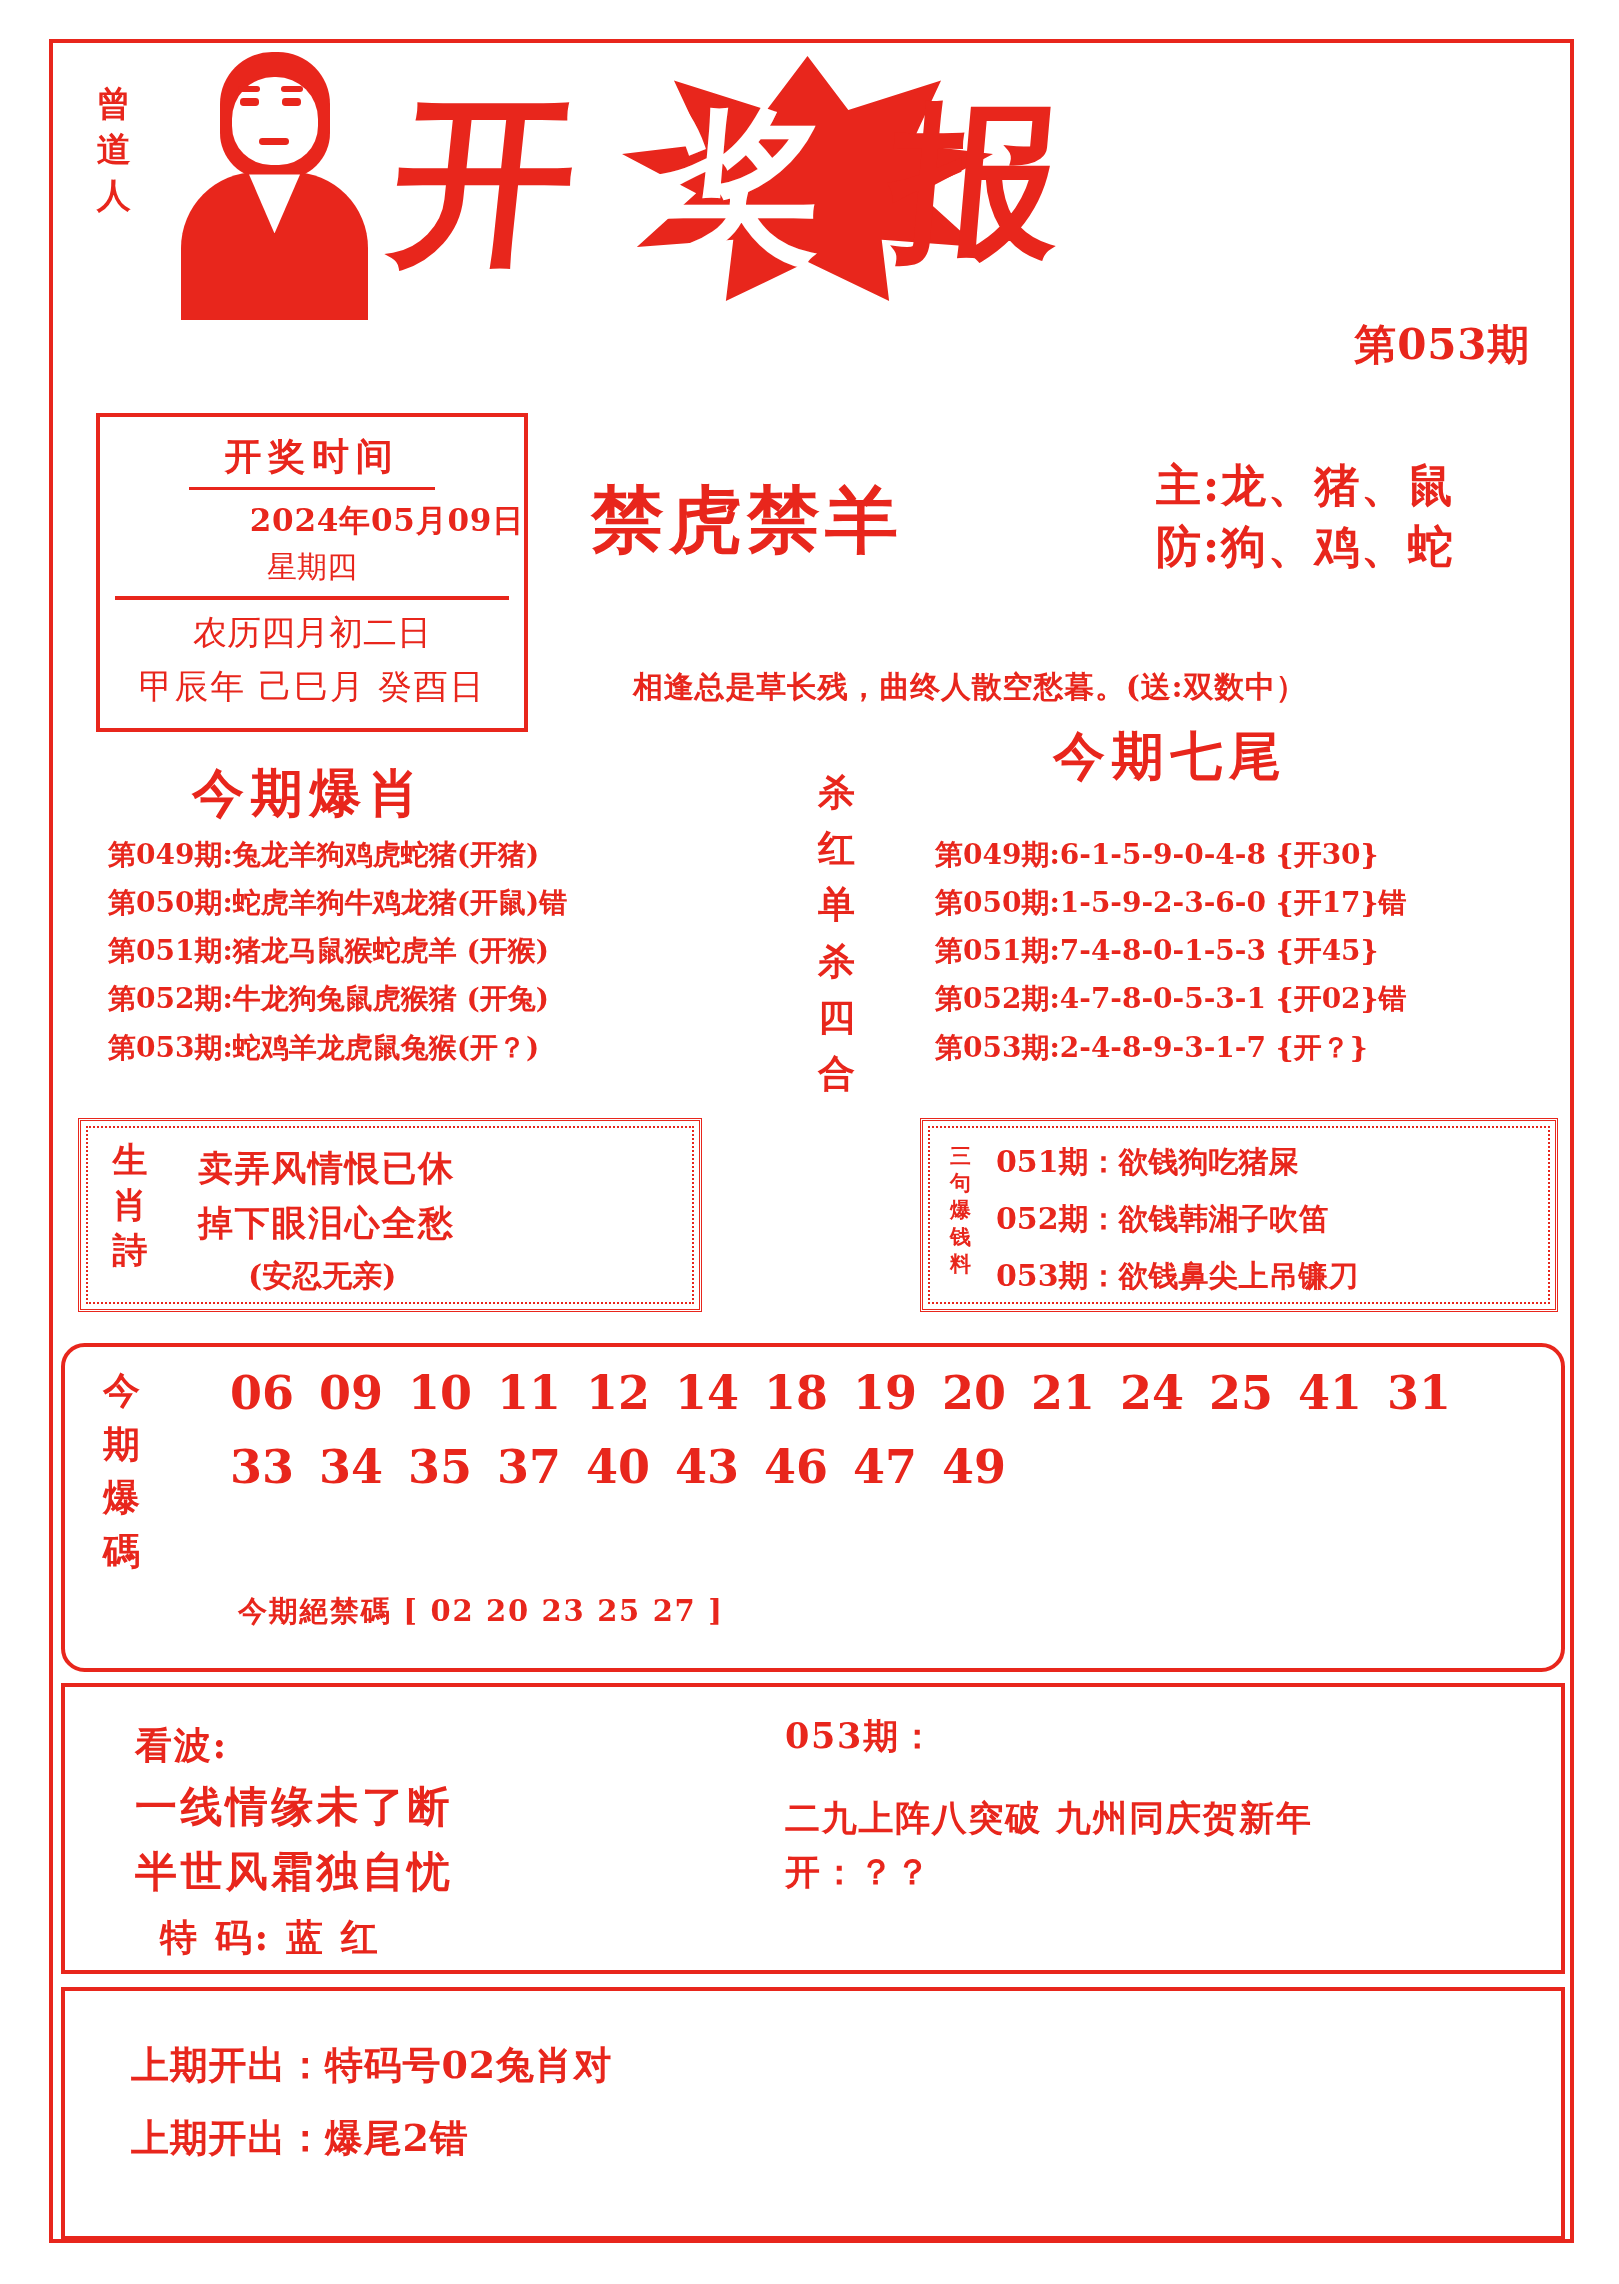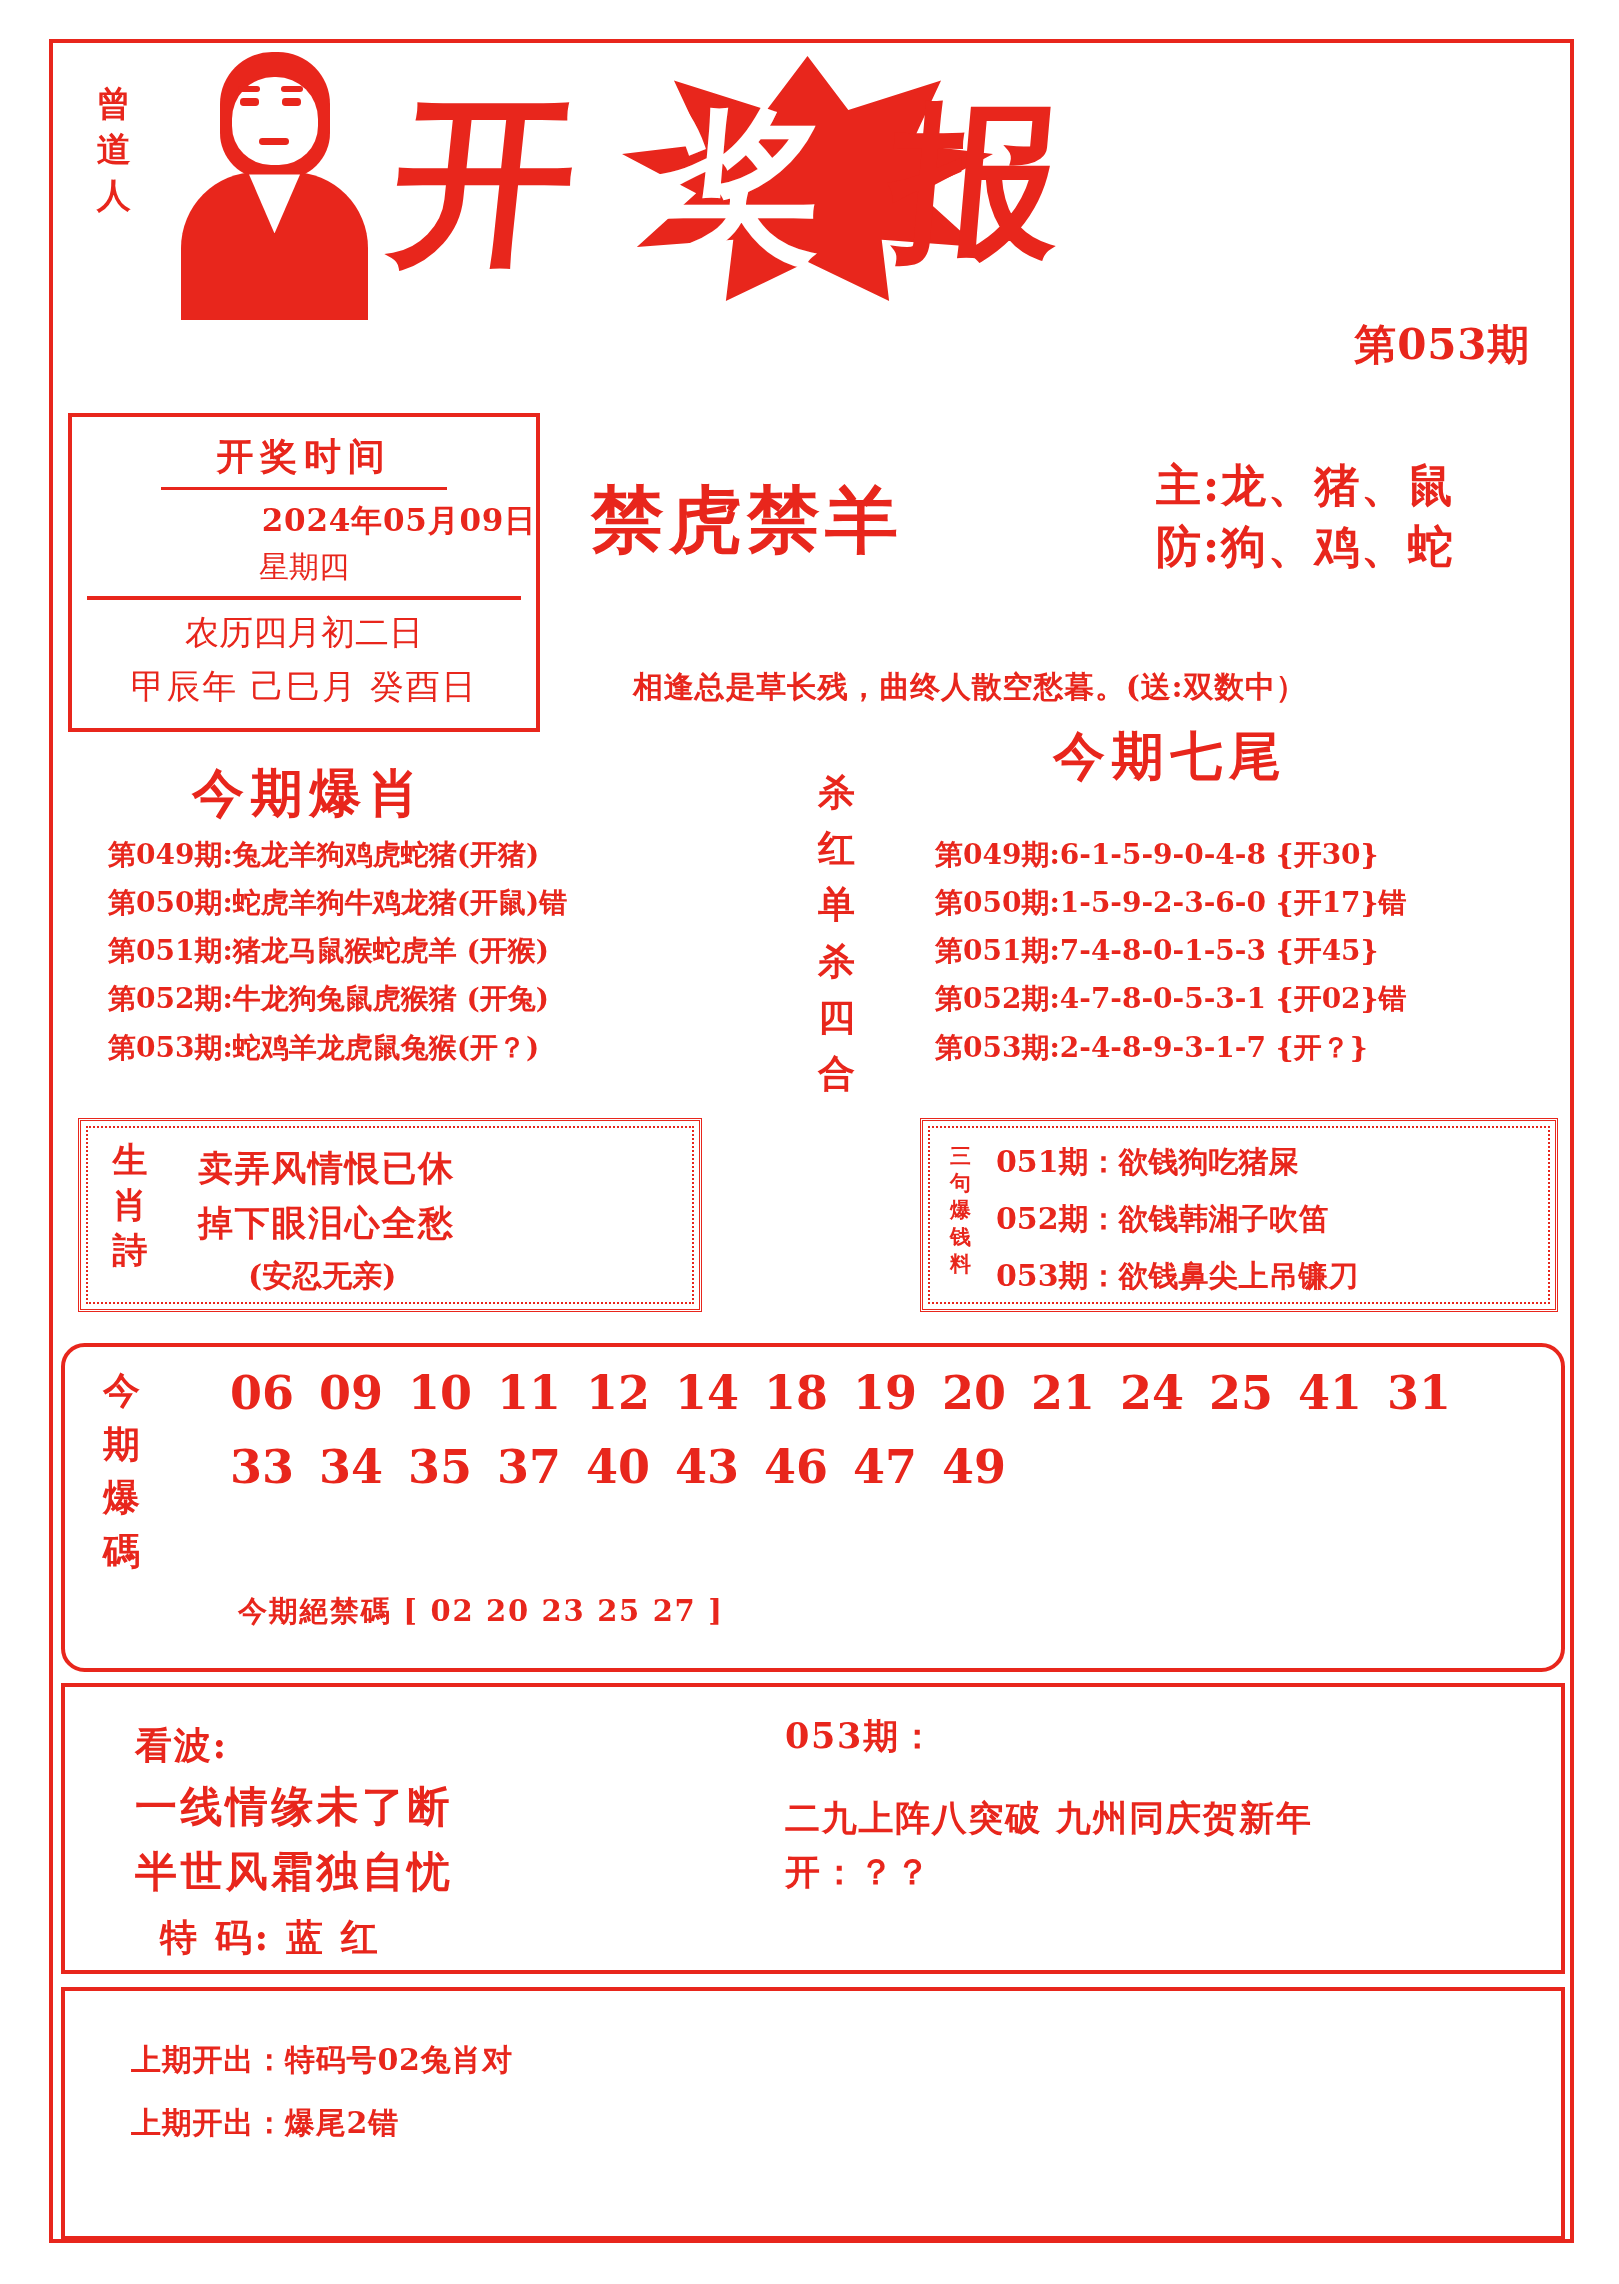--- a/index.html
+++ b/index.html
@@ -184,23 +184,23 @@
     top: 278px;
     font-size: 42px;
     font-weight: bold;
     font-family: "DejaVu Serif", "Liberation Serif", serif;
     letter-spacing: 0.8px;
   }
 
   
   .date-box {
     position: absolute;
-    left: 68px;
+    left: 96px;
     top: 413px;
-    width: 472px;
+    width: 432px;
     height: 319px;
     border: 4.2px solid #e8261c;
     box-sizing: border-box;
   }
   .date-box .dtitle {
     text-align: center;
     font-family: "DejaVu Serif", "Liberation Serif", serif;
     font-size: 37px;
     font-weight: bold;
     margin-top: 15px;
@@ -529,21 +529,21 @@
     position: absolute;
     left: 61px;
     top: 1987px;
     width: 1504px;
     height: 253px;
     border: 4.2px solid #e8261c;
     box-sizing: border-box;
   }
   .footer-box .fline {
     font-family: "DejaVu Serif", "Liberation Serif", serif;
-    font-size: 30px;
+    font-size: 38px;
     font-weight: bold;
     margin-left: 66px;
     letter-spacing: 0.8px;
   }
   .footer-box .f1 { margin-top: 49px; }
   .footer-box .f2 { margin-top: 22px; }
 </style>
 </head>
 <body>
 

